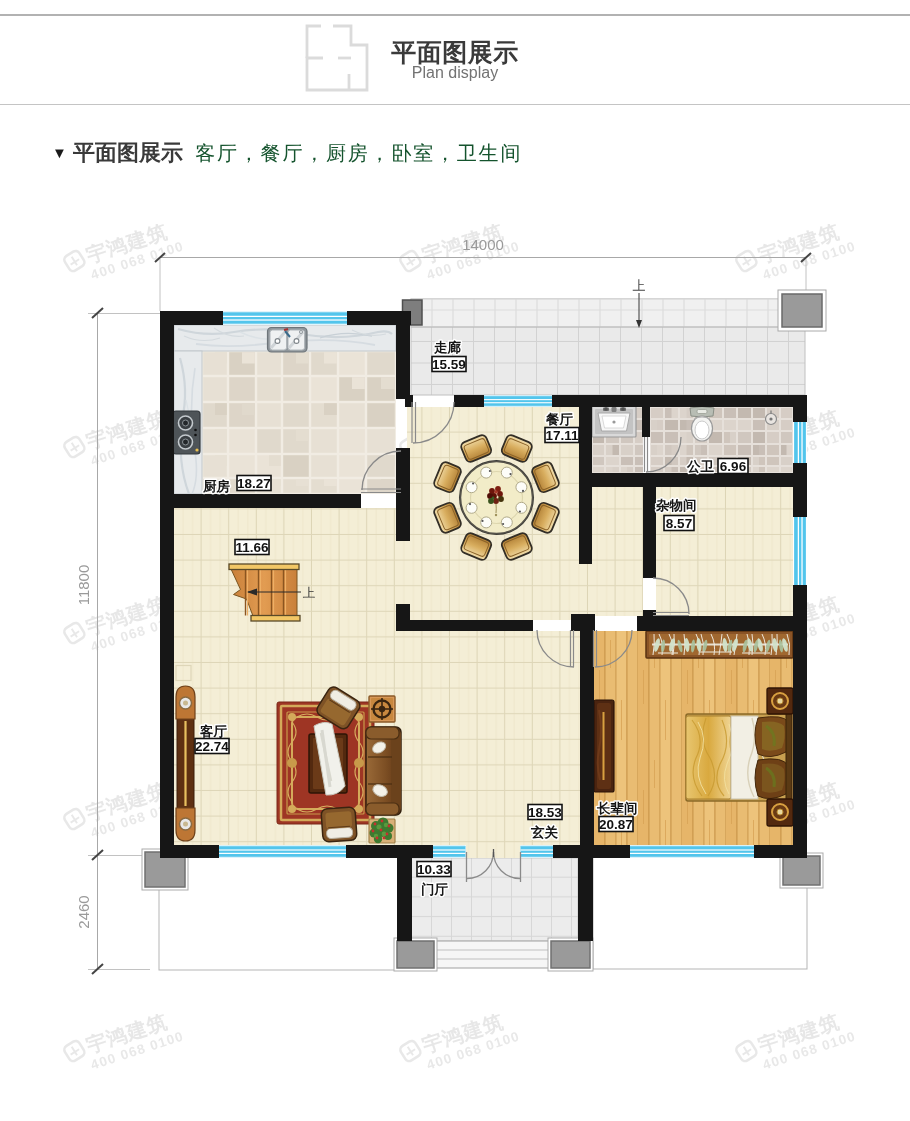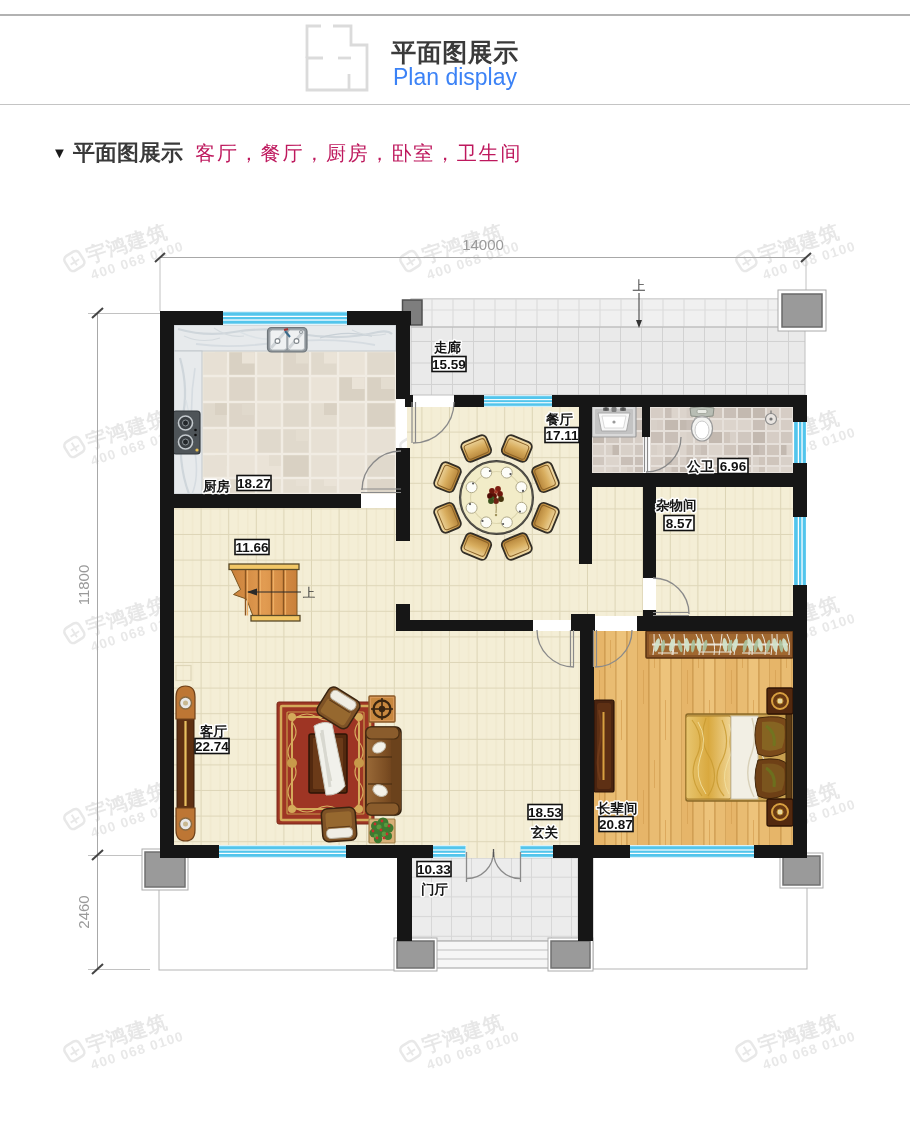--- a/index.html
+++ b/index.html
@@ -12,25 +12,25 @@
 <g fill="none" stroke="#dbdbdb" stroke-width="2.8">
 <path d="M4 36 V4 H18"></path>
 <path d="M30 4 H48 V23 H64 V68 H4 V36 H20"></path>
 <path d="M35 36 H48"></path>
 <path d="M46 52 V68"></path>
 </g>
   </svg>
 
 <div class="abs" style="left:0;top:36px;width:910px;text-align:center;"><span style="font-size:25px;font-weight:bold;color:#3a3a3a;letter-spacing:0.5px;margin-top:24px;">平面图展示</span></div>
 
-<div class="abs" style="left:0;top:64px;width:910px;text-align:center;"><span style="font-size:23px;color:#3b82f6;">Plan display</span></div>
+<div class="abs" style="left:0;top:64px;width:910px;text-align:center;"><span style="font-size:16px;color:#737373;">Plan display</span></div>
 
 <div class="abs" style="left:0;top:104px;width:910px;height:1px;background:#c4c4c4;"></div>
 
-<div class="abs" style="left:52px;top:138px;font-size:22px;color:#3a3a3a;"><span style="font-size:15px;color:#1a1a1a;vertical-align:2px;">▼</span> <b>平面图展示</b>&nbsp;&nbsp;<span style="color:#be185d;font-size:20px;letter-spacing:1.8px;">客厅，餐厅，厨房，卧室，卫生间</span></div>
+<div class="abs" style="left:52px;top:138px;font-size:22px;color:#3a3a3a;"><span style="font-size:15px;color:#1a1a1a;vertical-align:2px;">▼</span> <b>平面图展示</b>&nbsp;&nbsp;<span style="color:#14532d;font-size:20px;letter-spacing:1.8px;">客厅，餐厅，厨房，卧室，卫生间</span></div>
 
 <svg class="abs" style="left:0;top:0;" width="910" height="1121" viewBox="0 0 910 1121">
     <defs>
 <pattern id="beige" width="27.6" height="25.6" patternUnits="userSpaceOnUse" x="174" y="407">
   <rect width="27.6" height="25.6" fill="#f4eed6"></rect>
   <rect x="8.5" width="1.1" height="25.6" fill="#efe8cd"></rect>
   <rect x="18" width="1.1" height="25.6" fill="#efe8cd"></rect>
   <rect x="26.6" width="1.0" height="25.6" fill="#ddd5b6"></rect>
   <rect y="24.6" width="27.6" height="1.0" fill="#ded6b8"></rect>
 </pattern>

